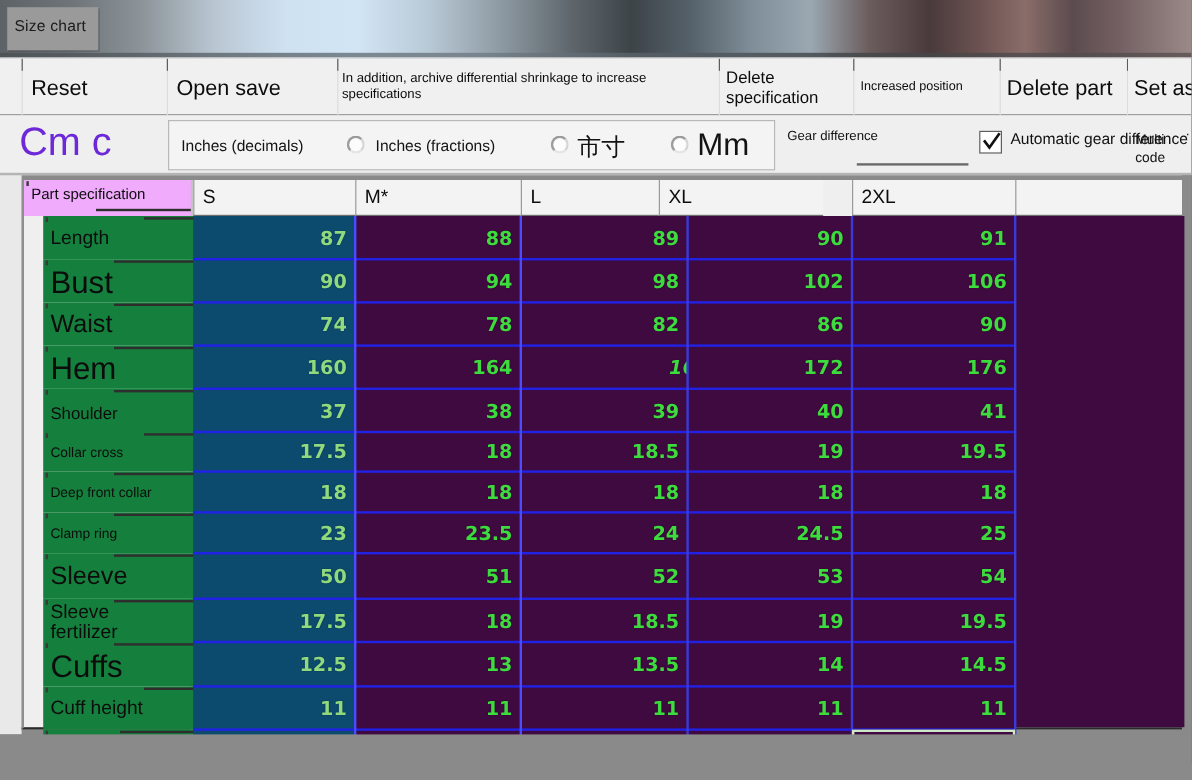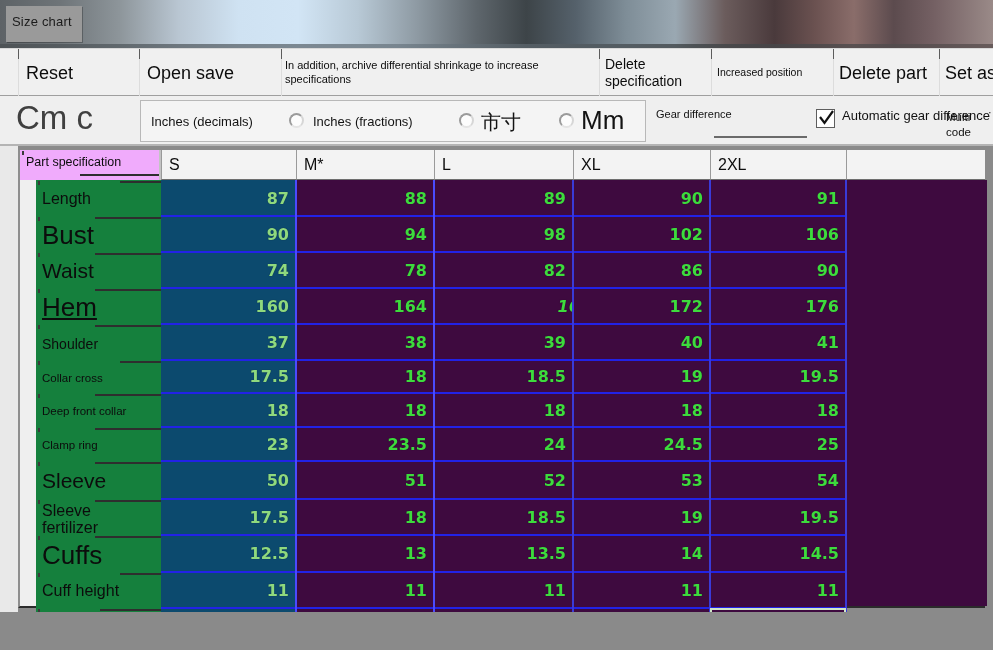--- a/index.html
+++ b/index.html
@@ -221,21 +221,21 @@
     </div>
     <div class="tbtn t-big" style="left:939px;width:60px;padding-left:6px;overflow:hidden;">
       <div class="sep2"></div>
         <div class="sep"></div>
       <span>Set as</span>
     </div>
   </div>
 
   <div class="toolbar2">
 
-    <div style="position:absolute;left:16px;top:0px;font-size:33px;color:#404040;line-height:1.35;">
+    <div style="position:absolute;left:16px;top:0px;font-size:33px;color:#6d28d9;line-height:1.35;">
       <span>Cm c</span>
     </div>
 
     <div class="unit-group">
       <div class="unit-lbl" style="left:10px;top:13px;">Inches (decimals)</div>
 
       <div class="radio" style="left:148px;top:12px;"></div>
       <div class="unit-lbl" style="left:172px;top:13px;">Inches (fractions)</div>
 
       <div class="radio" style="left:318px;top:12px;"></div>
@@ -276,21 +276,21 @@
     <div id="colheads">
         <div class="colhead" style="left: 141px; width: 135px;">
           <span>S</span>
         </div>
         <div class="colhead" style="left: 276px; width: 138px;">
           <span>M*</span>
         </div>
         <div class="colhead" style="left: 414px; width: 139px;">
           <span>L</span>
         </div>
-        <div class="colhead" style="left: 553px; width: 137px;">
+        <div class="colhead" style="left: 529px; width: 137px;">
           <span>XL</span>
         </div>
         <div class="colhead" style="left: 690px; width: 136px;">
           <span>2XL</span>
         </div>
         <div class="colhead" style="left: 826px; width: 139px;">
           <span></span>
         </div>
       </div>
     <div id="rowlabels">
@@ -305,21 +305,21 @@
           <div class="rname" style="font-size: 26px; top: 4.4px;">Bust</div>
         </div>
         <div class="rowlabel" style="top: 102px; height: 36px;">
           <div class="tick"></div>
           <div class="rule" style="width: 95px;"></div>
           <div class="rname" style="font-size: 21px; top: 7.4px;">Waist</div>
         </div>
         <div class="rowlabel" style="top: 138px; height: 36px;">
           <div class="tick"></div>
           <div class="rule" style="width: 95px;"></div>
-          <div class="rname" style="font-size: 26px; top: 4.4px; text-decoration: underline;">Hem</div>
+          <div class="rname" style="font-size: 26px; top: 4.4px;">Hem</div>
         </div>
         <div class="rowlabel" style="top: 174px; height: 36px;">
           <div class="tick"></div>
           <div class="rule" style="width: 95px;"></div>
           <div class="rname" style="font-size: 14px; top: 11.6px;">Shoulder</div>
         </div>
         <div class="rowlabel" style="top: 210px; height: 33px;">
           <div class="tick"></div>
           <div class="rule" style="width: 70px;"></div>
           <div class="rname" style="font-size: 11.5px; top: 11.6px;">Collar cross</div>

